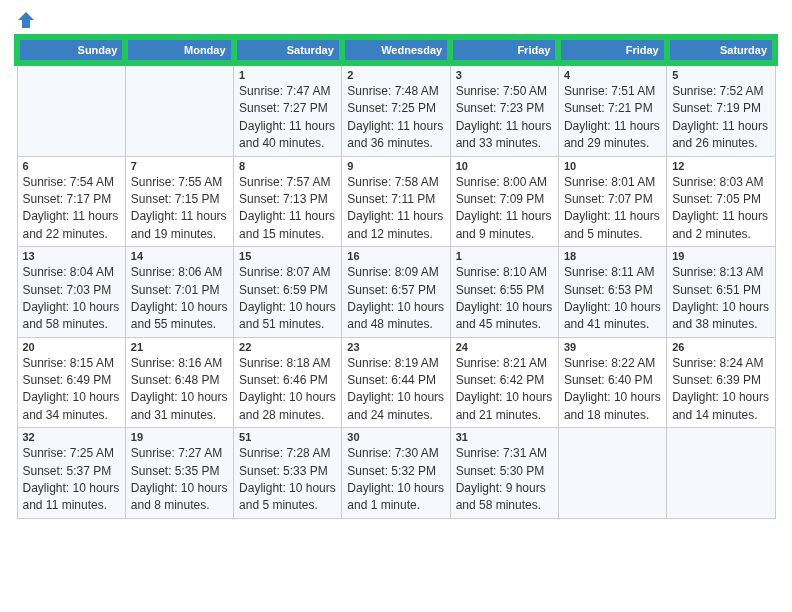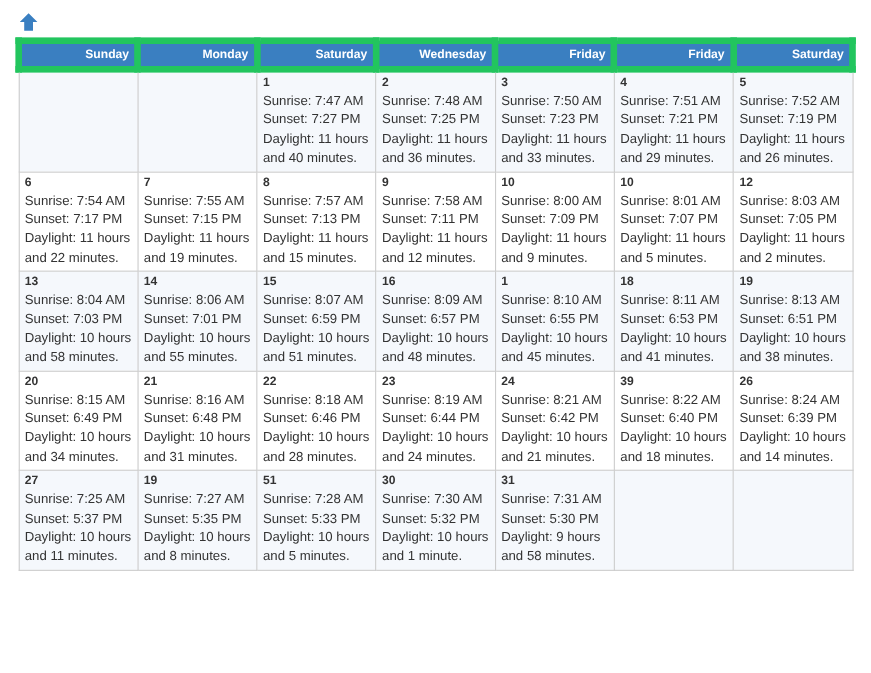--- a/index.html
+++ b/index.html
@@ -278,21 +278,21 @@
           </td>
           <td>
             <span class="day-num">26</span>
           <div class="day-detail">
             Sunrise: 8:24 AM<br>Sunset: 6:39 PM<br>Daylight: 10 hours and 14 minutes.
           </div>
           </td>
         </tr>
         <tr>
           <td>
-            <span class="day-num">27</span>
+            <span class="day-num">32</span>
           <div class="day-detail">
             Sunrise: 7:25 AM<br>Sunset: 5:37 PM<br>Daylight: 10 hours and 11 minutes.
           </div>
           </td>
           <td>
             <span class="day-num">19</span>
           <div class="day-detail">
             Sunrise: 7:27 AM<br>Sunset: 5:35 PM<br>Daylight: 10 hours and 8 minutes.
           </div>
           </td>

